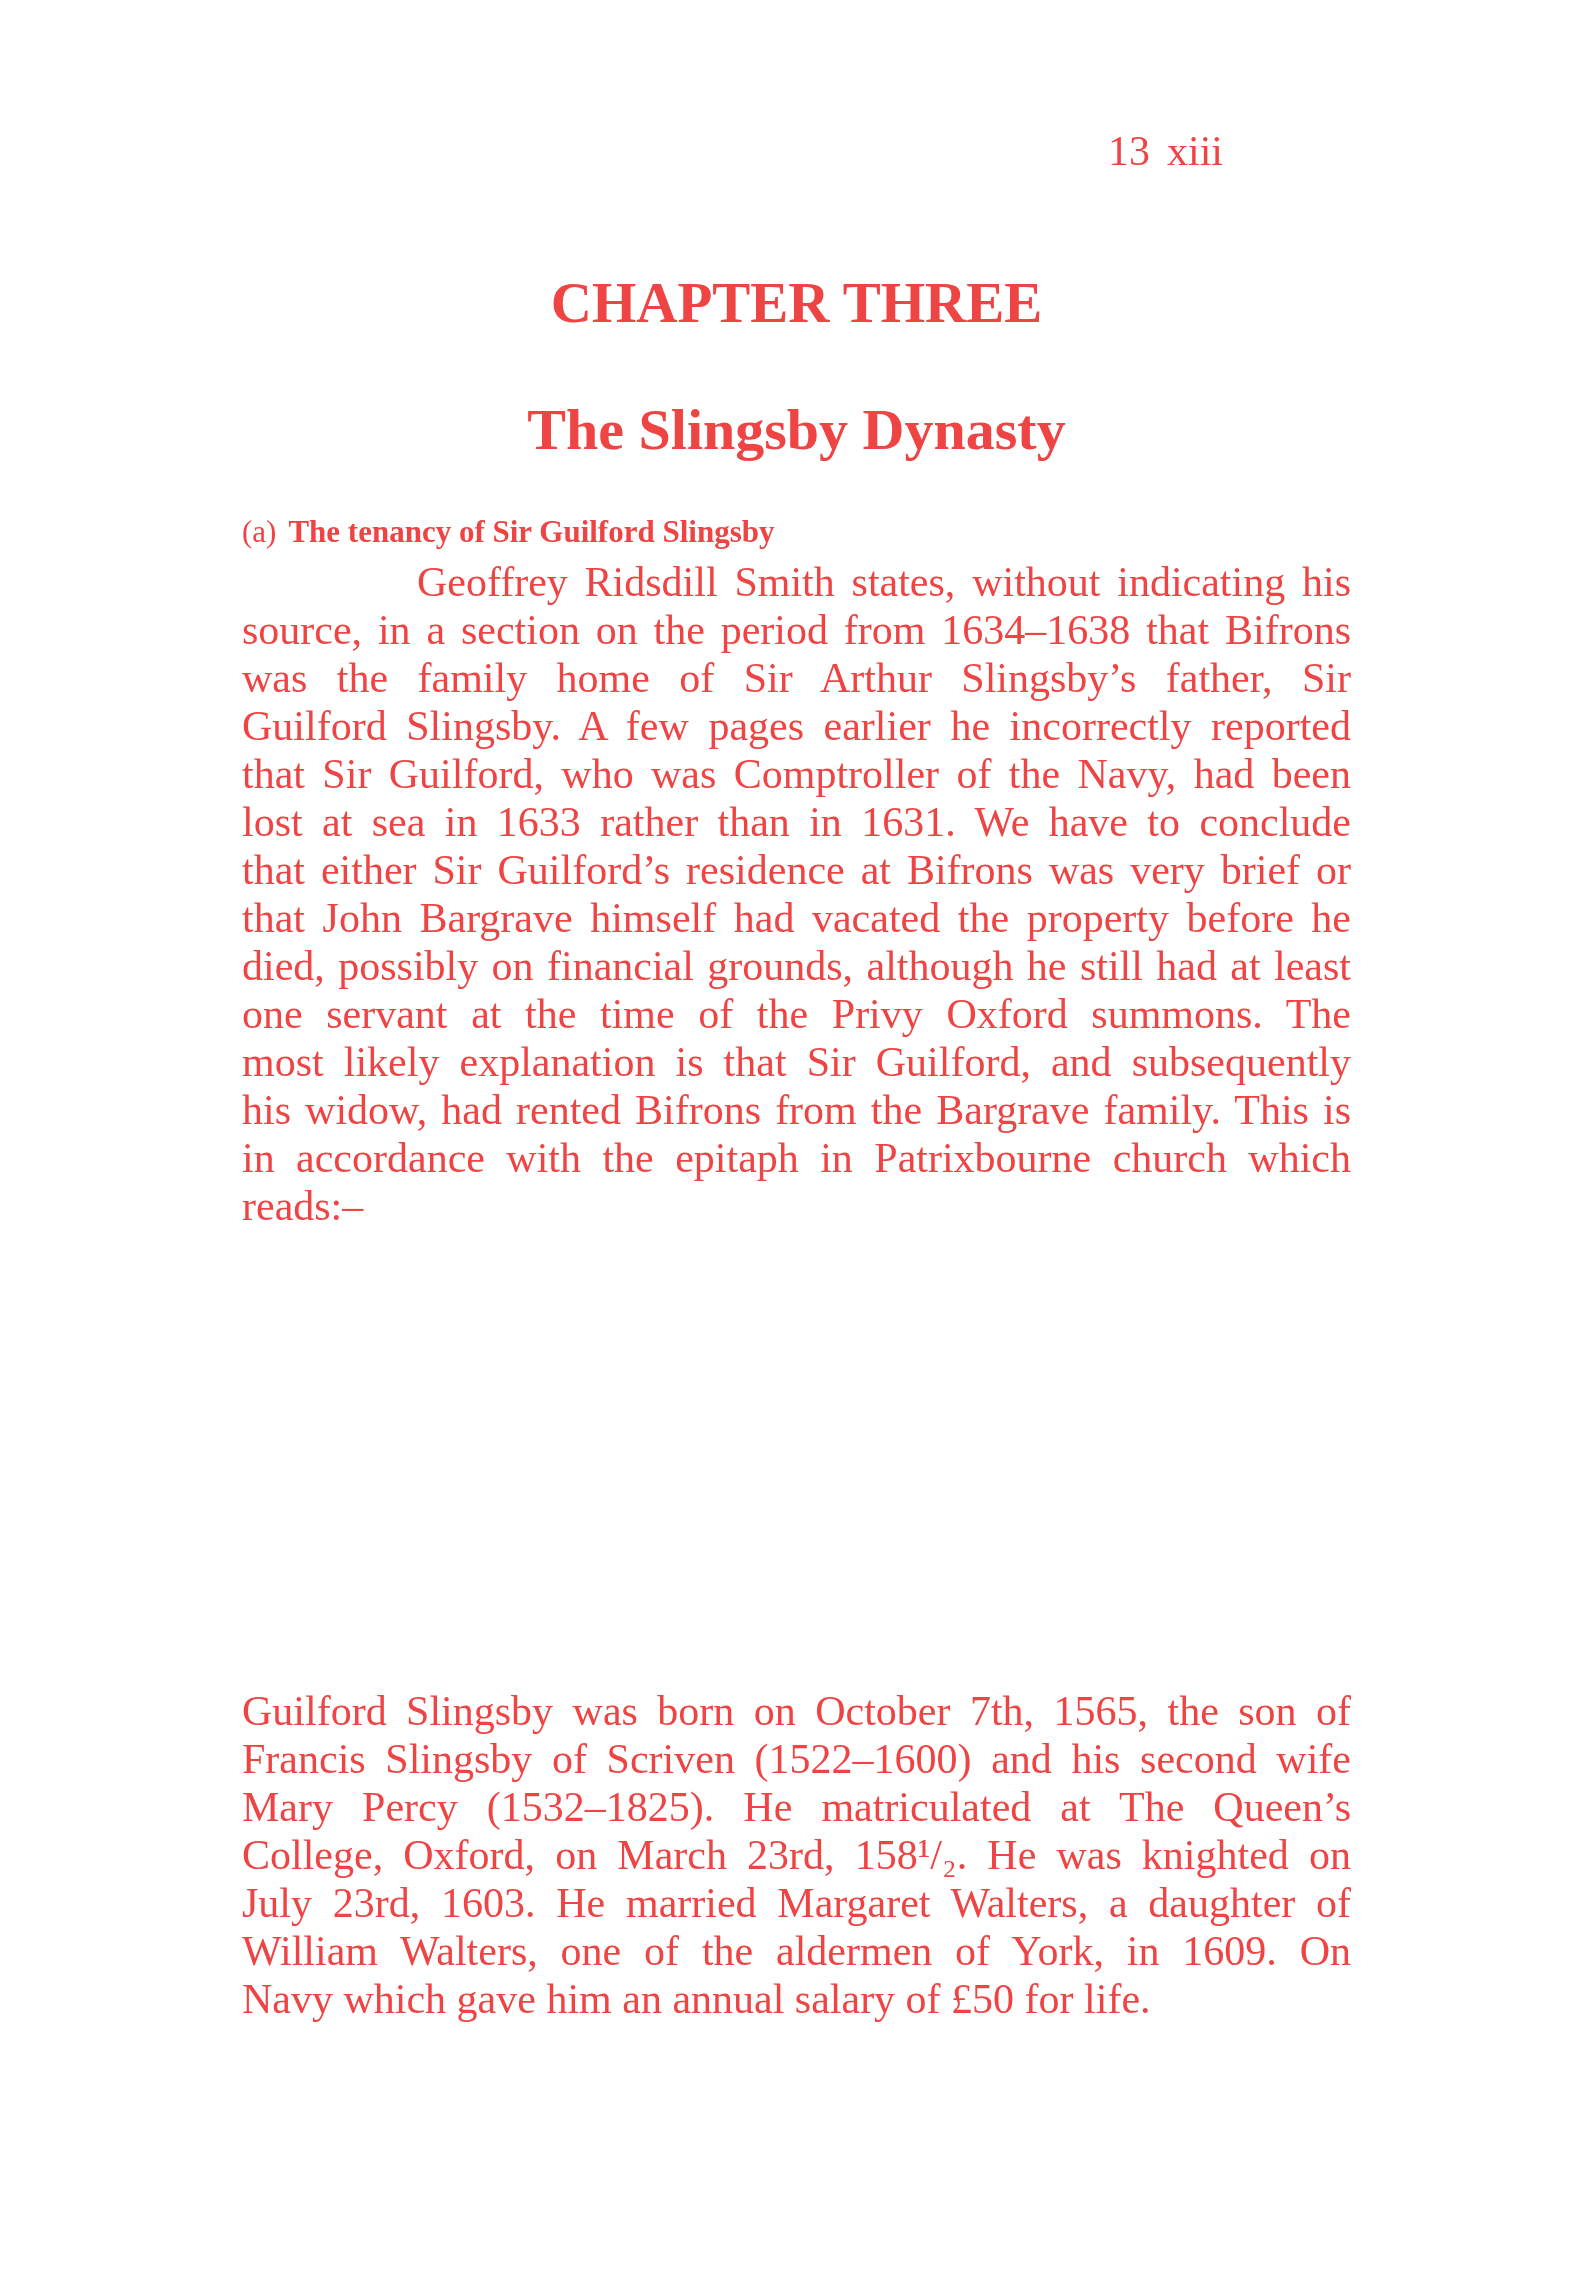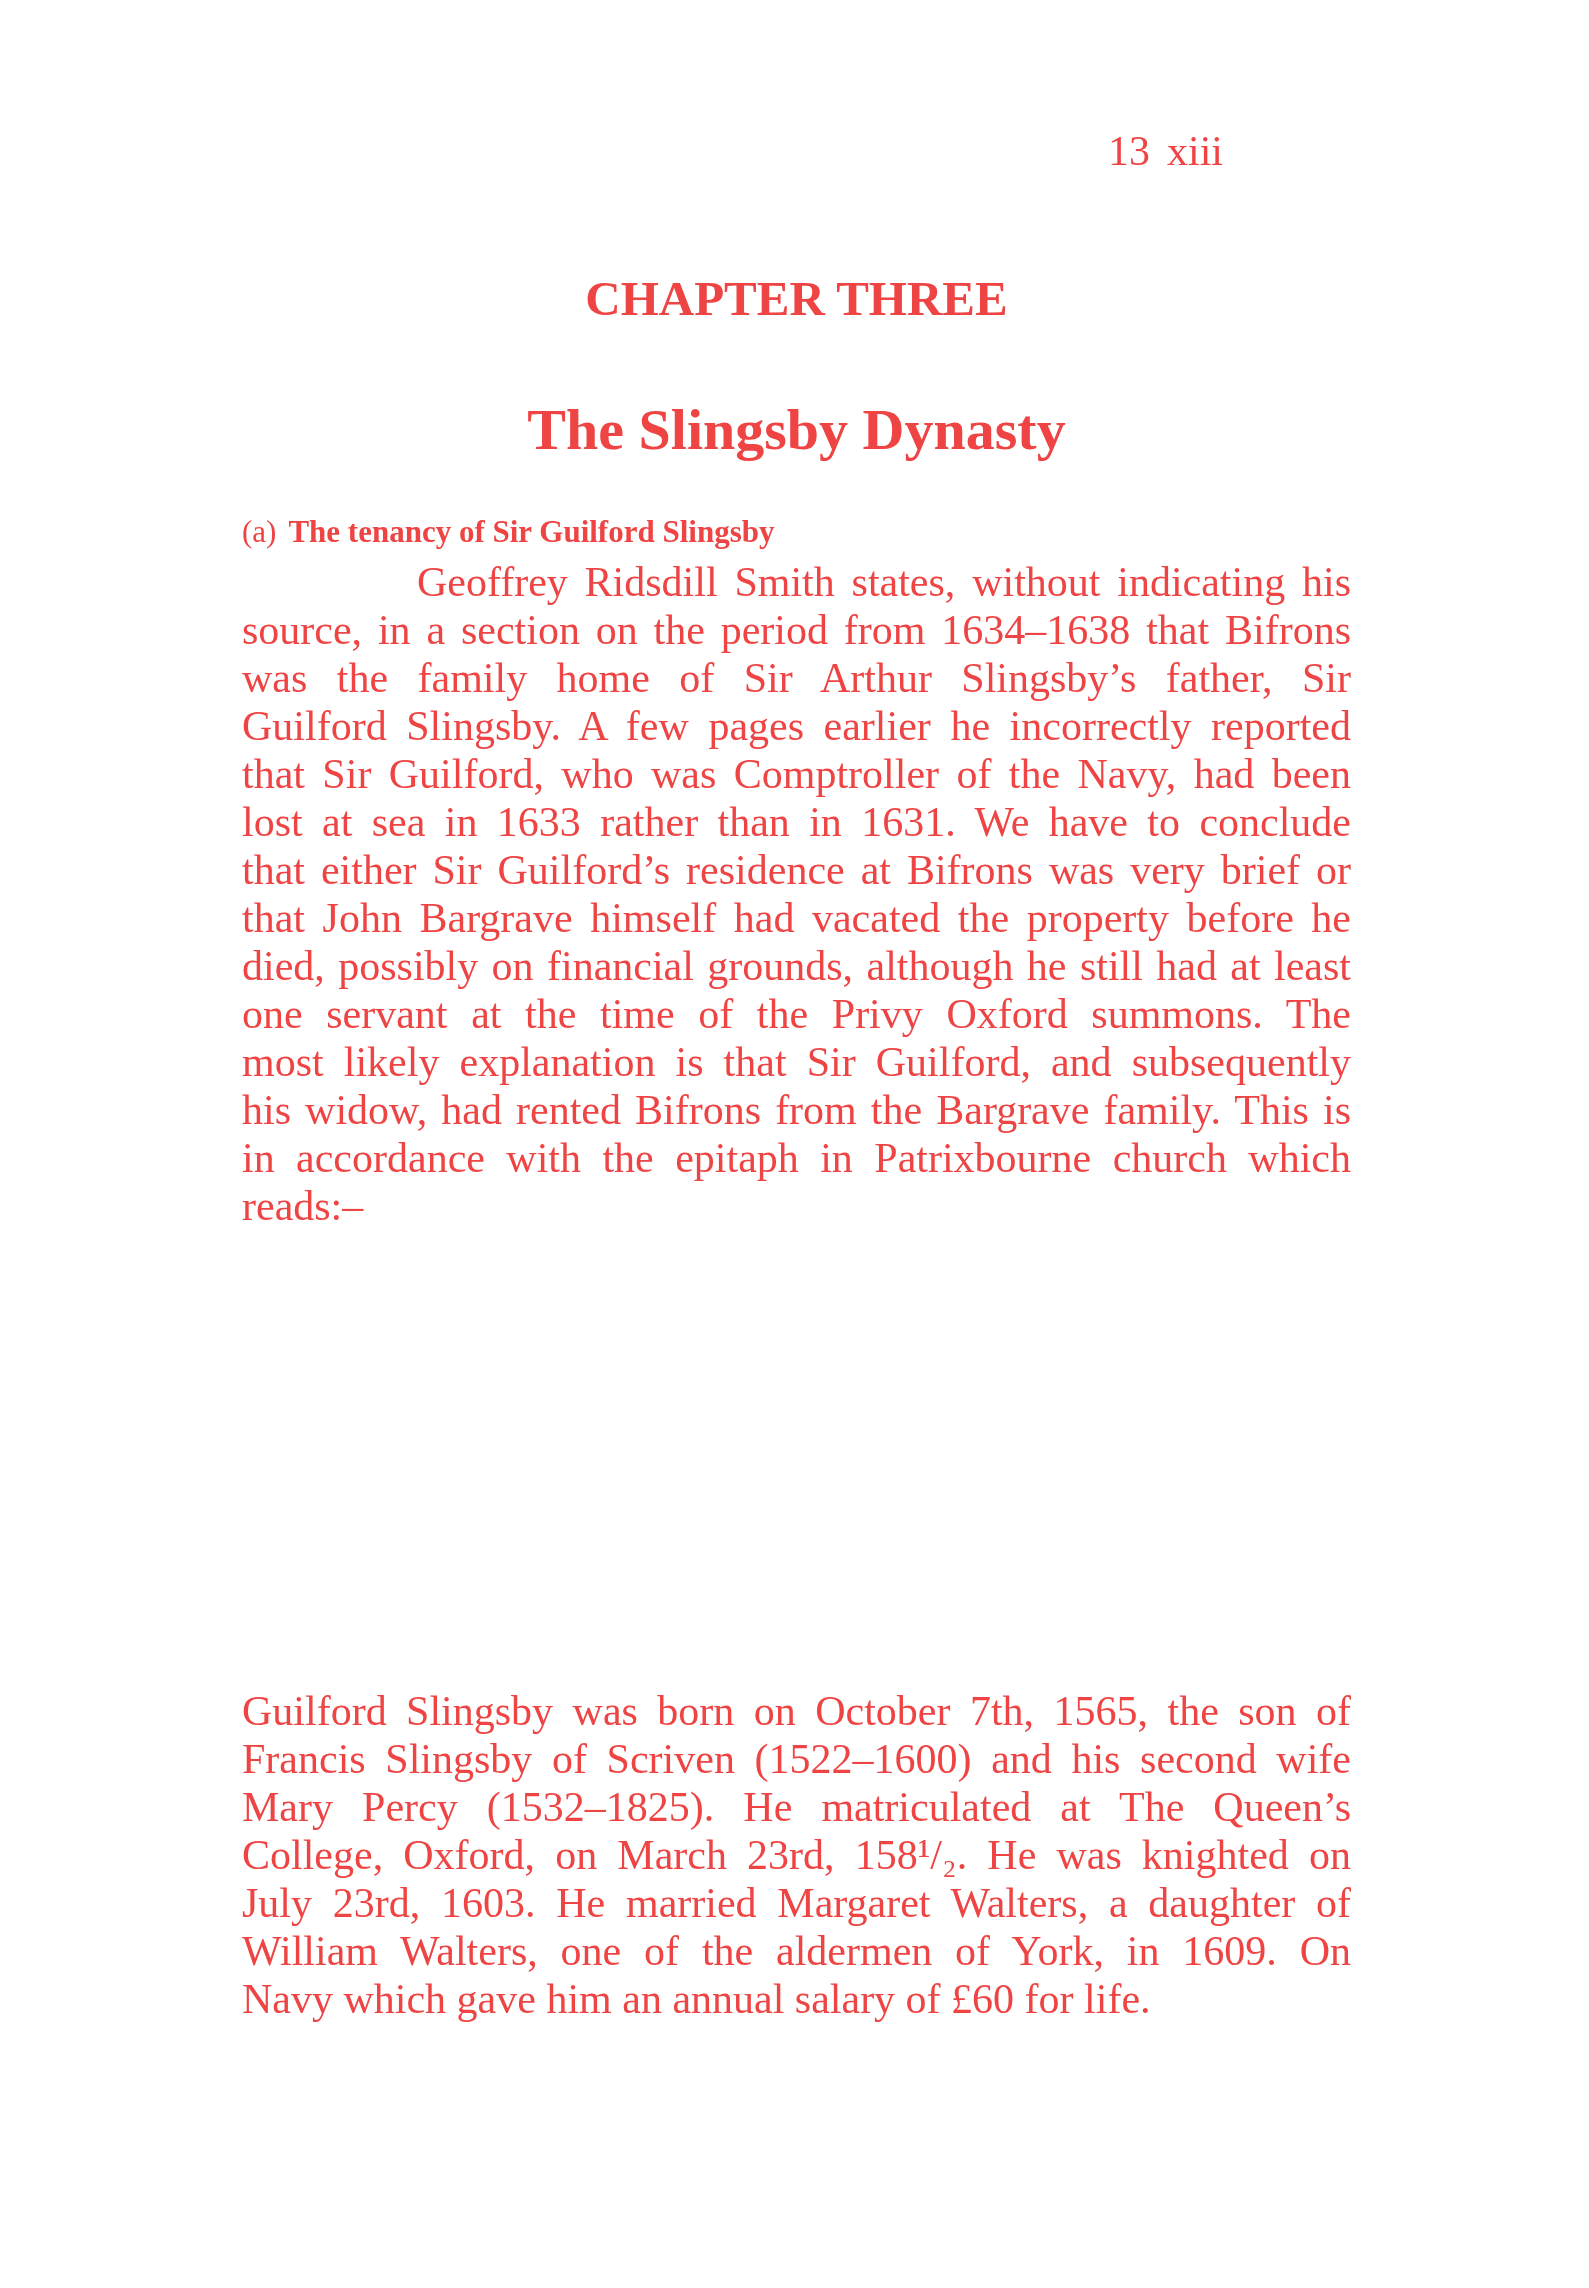--- a/index.html
+++ b/index.html
@@ -26,21 +26,21 @@
     word-spacing: 6.5px;
     white-space: pre;
   }
   .chapter-heading {
     position: absolute;
     top: 242px;
     left: 242px;
     width: 1109px;
     margin: 0;
     text-align: center;
-    font-size: 49px;
+    font-size: 57px;
     font-weight: bold;
     line-height: 1;
   }
   .chapter-title {
     position: absolute;
     top: 369px;
     left: 242px;
     width: 1109px;
     margin: 0;
     text-align: center;
@@ -116,17 +116,17 @@
       <div class="line last">reads:–</div>
     </div>
 
   <div class="para para-2">
       <div class="line">Guilford Slingsby was born on October 7th, 1565, the son of</div>
       <div class="line">Francis Slingsby of Scriven (1522–1600) and his second wife</div>
       <div class="line">Mary Percy (1532–1825).  He matriculated at The Queen’s</div>
       <div class="line">College, Oxford, on March 23rd, 158¹/₂.  He was knighted on</div>
       <div class="line">July 23rd, 1603.  He married Margaret Walters, a daughter of</div>
       <div class="line">William Walters, one of the aldermen of York, in 1609. On</div>
-      <div class="line last">Navy which gave him an annual salary of £60 for life.</div>
+      <div class="line last">Navy which gave him an annual salary of £50 for life.</div>
     </div>
 
 </div>
 
 
 </body></html>

